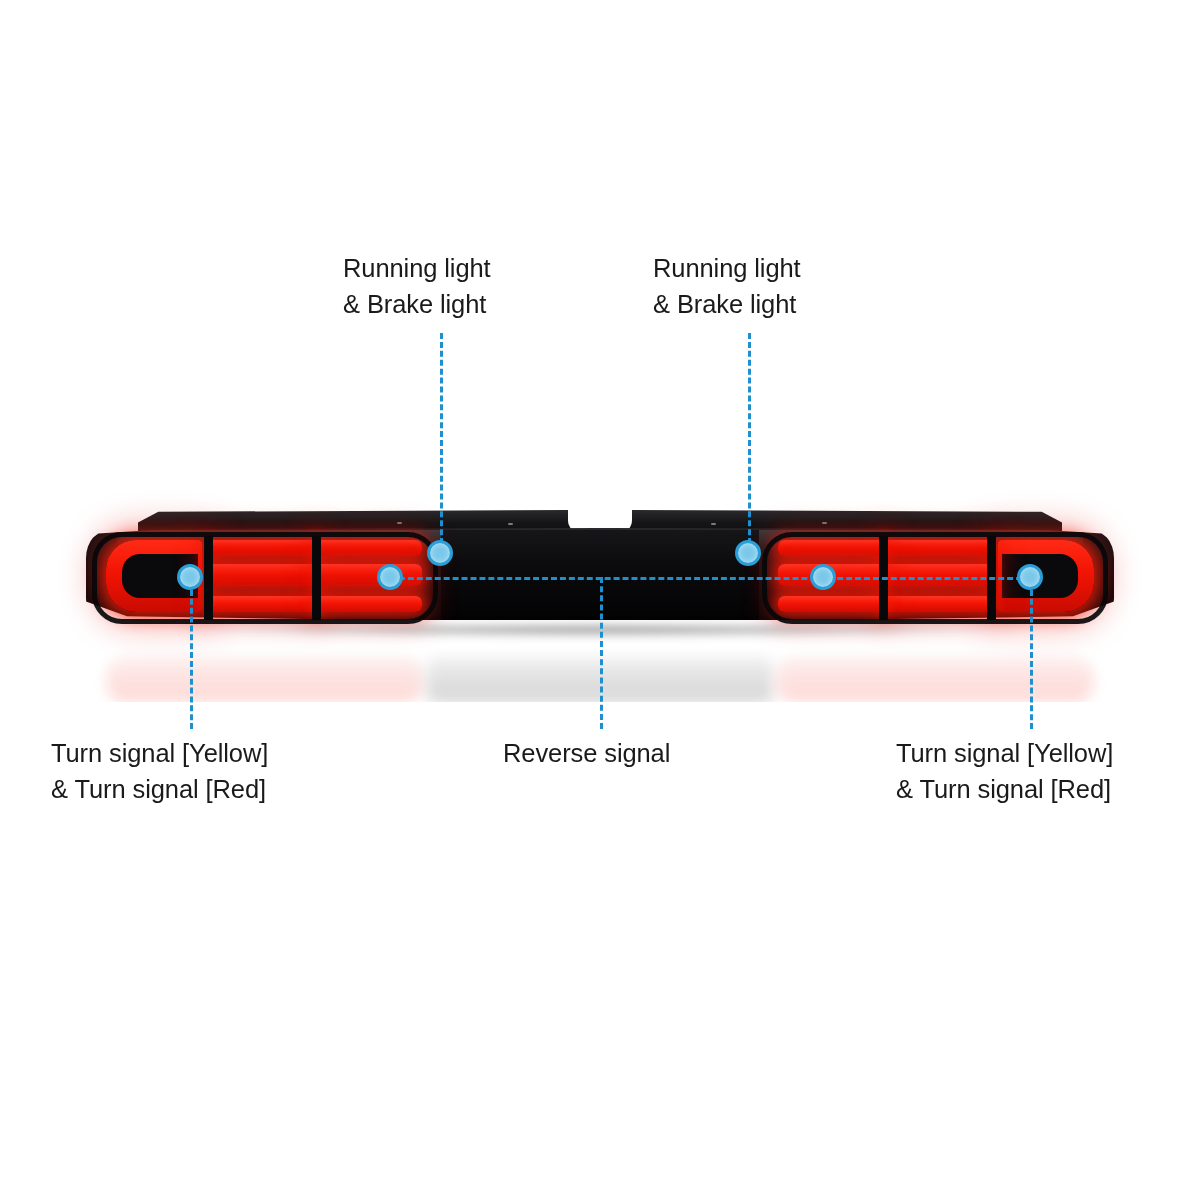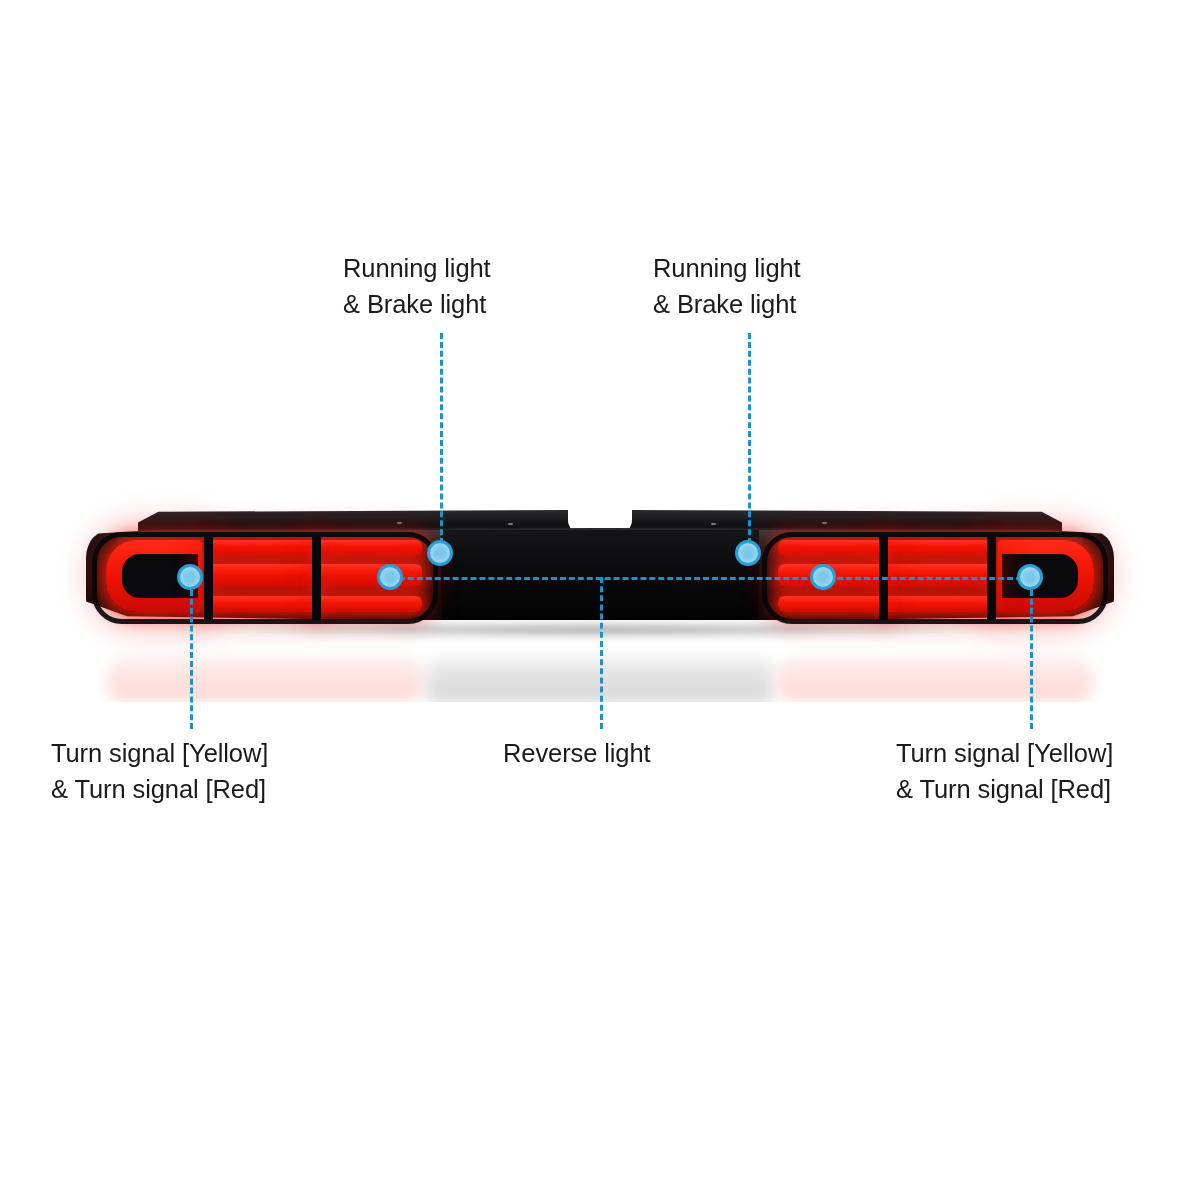--- a/index.html
+++ b/index.html
@@ -316,18 +316,18 @@
 
   <div class="callout tl-rl">Running light
 &amp; Brake light</div>
 
   <div class="callout tr-rl">Running light
 &amp; Brake light</div>
 
   <div class="callout bl-ts">Turn signal [Yellow]
 &amp; Turn signal [Red]</div>
 
-  <div class="callout b-rev">Reverse light</div>
+  <div class="callout b-rev">Reverse signal</div>
 
   <div class="callout br-ts">Turn signal [Yellow]
 &amp; Turn signal [Red]</div>
 
 </div>
 
 </body></html>

